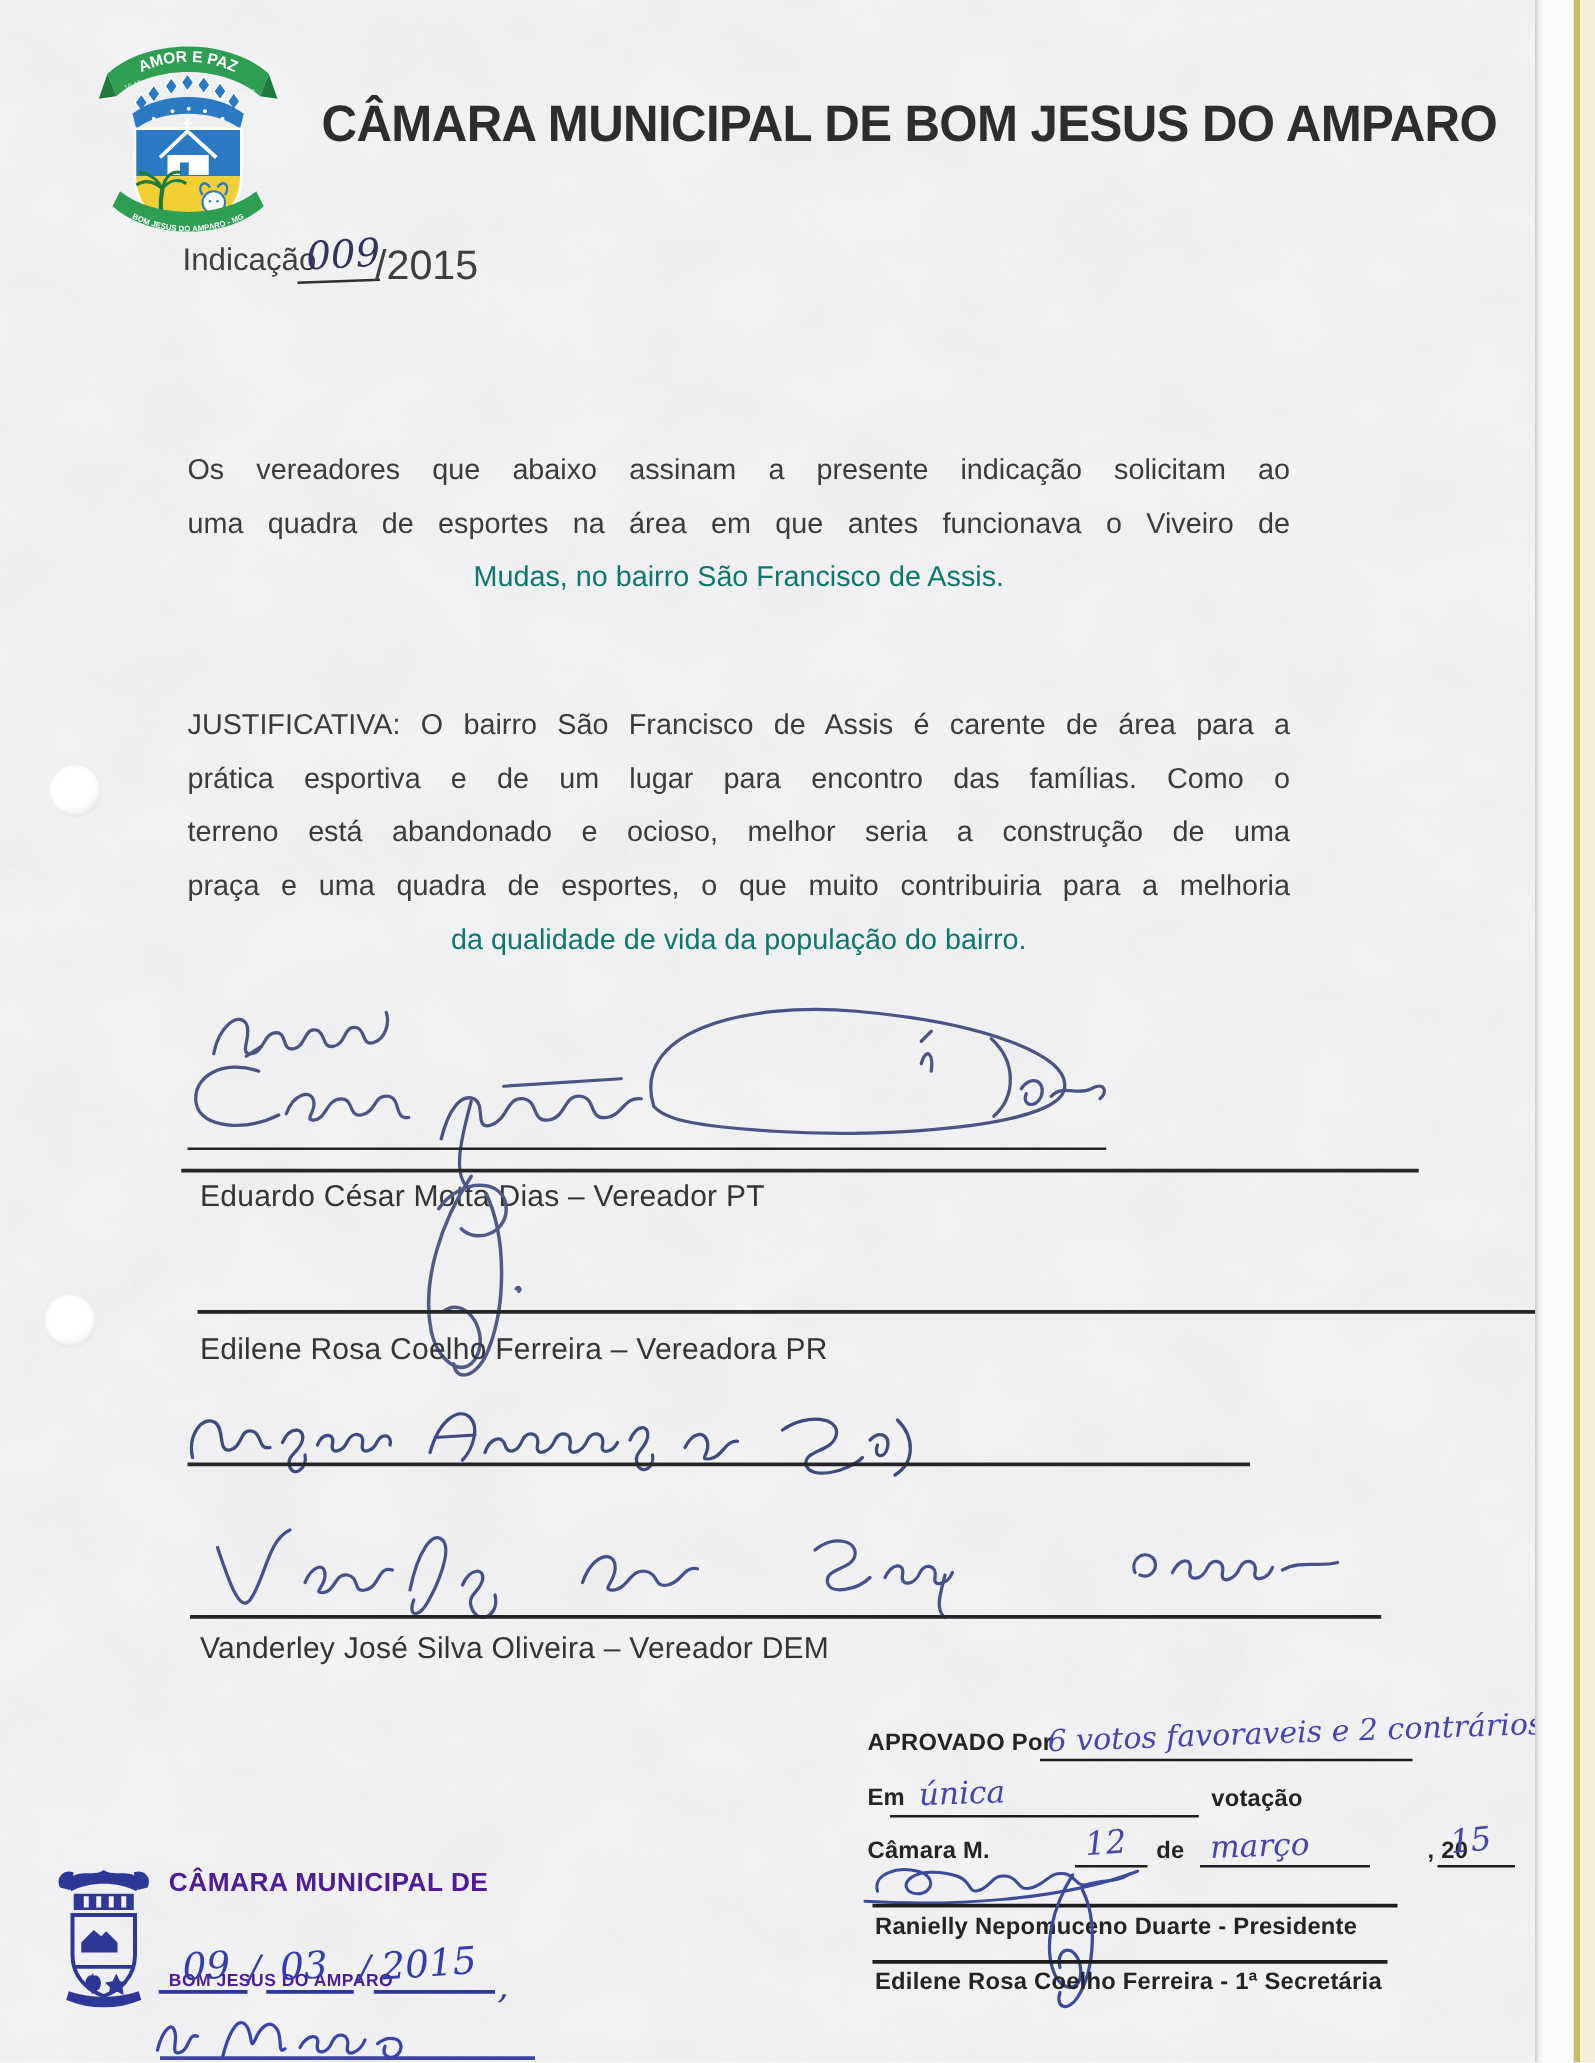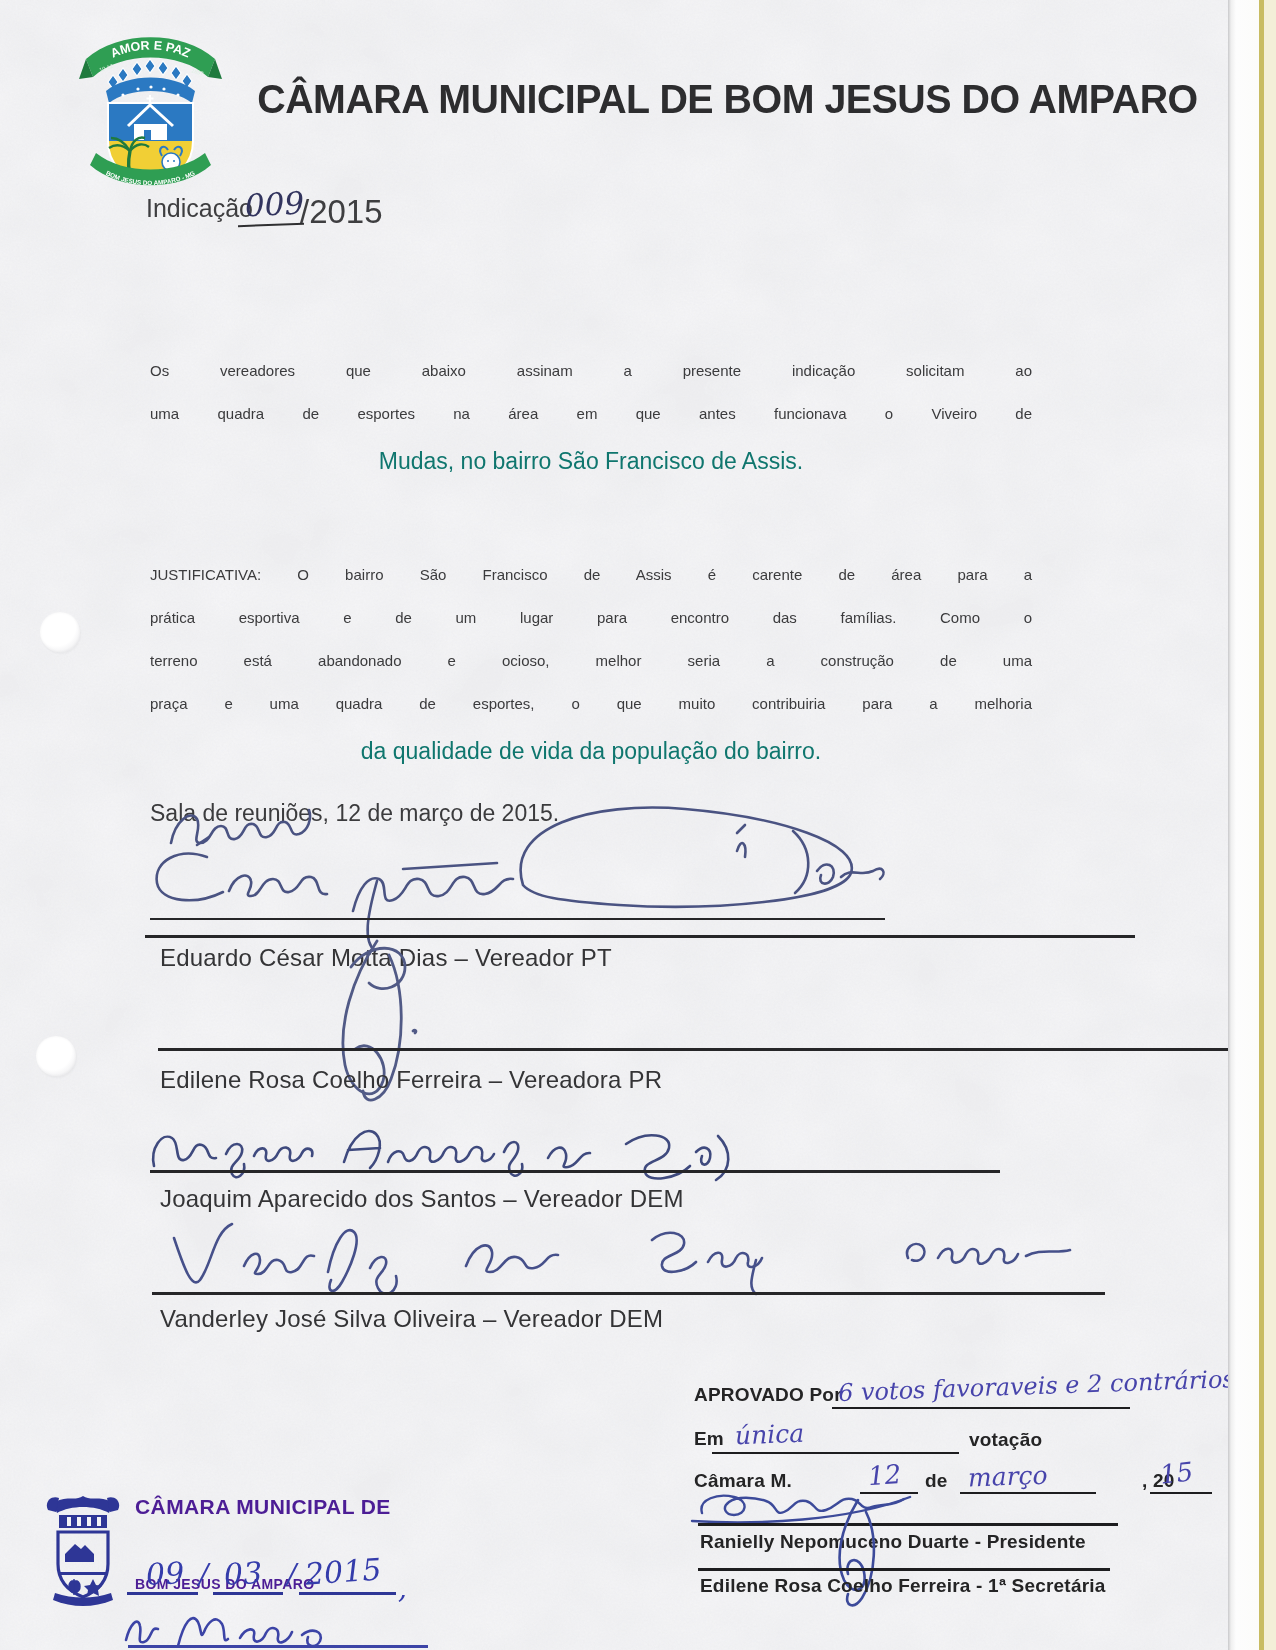--- a/index.html
+++ b/index.html
@@ -10,21 +10,21 @@
   
   #paper{position:absolute;left:0;top:0;width:1228px;height:1650px;background:#f3f3f5;overflow:hidden;}
   .noise-svg{position:absolute;left:0;top:0;pointer-events:none;}
   
   #edge-white{position:absolute;left:1228px;top:0;width:31px;height:1650px;
       background:linear-gradient(to right,#c9c9cb 0,#efefef 3px,#fdfdfd 8px,#fcfcfa 100%);}
   #edge-yellowline{position:absolute;left:1259px;top:0;width:5px;height:1650px;background:#c8bc62;}
   #edge-cream{position:absolute;left:1264px;top:0;width:12px;height:1650px;background:#f3efd8;}
   
   .abs{position:absolute;}
-  .jline{text-align:justify;text-align-last:justify;white-space:normal;height:43px;color:#3b3b3d;font-size:15px;}
+  .jline{text-align:justify;text-align-last:justify;white-space:normal;height:43px;color:#3b3b3d;font-size:23px;}
   .jline-last{text-align:center;height:43px;color:#0f766e;font-size:23px;}
   .sig-label{color:#343436;font-size:24px;letter-spacing:0.2px;}
   .sig-line{position:absolute;background:#262628;height:2px;}
   .hw{font-family:"DejaVu Serif",serif;font-style:italic;color:#3f3f9e;}
   .stamp-blue{color:#4c1d95;font-weight:bold;letter-spacing:0.4px;}
   .appr-label{color:#242425;font-weight:bold;font-size:19px;letter-spacing:0.2px;}
   .appr-uline{position:absolute;background:#1d1d1f;height:2px;}
   .hole{position:absolute;width:40px;height:40px;border-radius:50%;
         background:radial-gradient(circle at 42% 38%, #ffffff 55%, #f0f0f2 78%, #f6f6f8 100%);
         box-shadow:inset 0 0 3px rgba(0,0,0,0.05), 1px 2px 2px rgba(0,0,0,0.03);}
@@ -136,21 +136,20 @@
     </div>
 
     <div class="abs" style="left:150px;top:566px;width:882px;">
       <div class="jline">JUSTIFICATIVA: O bairro São Francisco de Assis é carente de área para a</div>
       <div class="jline">prática esportiva e de um lugar para encontro das famílias. Como o</div>
       <div class="jline">terreno está abandonado e ocioso, melhor seria a construção de uma</div>
       <div class="jline">praça e uma quadra de esportes, o que muito contribuiria para a melhoria</div>
       <div class="jline-last">da qualidade de vida da população do bairro.</div>
     </div>
 
-    <div class="abs" style="left:150px;top:800px;font-size:23px;color:#3b3b3d;">Sala de reuniões, 12 de março de 2015.</div>
 
     <svg class="sig" style="left:145px;top:793px;" width="1000" height="170" viewBox="0 0 1000 170">
       <g stroke="#4a5382" stroke-width="2.6">
         <path d="M26,50 C30,28 46,16 52,26 C57,35 46,50 55,50 C66,50 66,33 76,33 C85,33 80,48 90,46 C100,44 98,29 108,31 C116,33 112,46 122,44 C132,42 130,27 140,29 C148,31 144,44 154,41 C163,38 167,26 164,17"></path>
         <path d="M62,64 C34,54 8,68 12,90 C16,110 52,112 78,99"></path>
         <path d="M52,52 L64,44"></path>
         <path d="M84,98 C90,82 104,78 106,88 C108,96 98,103 106,103 C116,103 116,86 128,86 C138,86 134,101 144,99 C156,97 154,82 166,84 C176,86 170,103 182,101"></path>
         <path d="M208,118 C214,94 224,82 234,86 C244,90 234,112 248,107 C262,102 260,84 274,86 C286,88 280,105 294,103 C308,101 306,82 320,84 C332,86 326,103 340,101 C354,99 354,84 368,86"></path>
         <path d="M258,76 L352,70"></path>
         <path d="M232,88 C222,124 218,148 230,158"></path>
@@ -183,21 +182,20 @@
         <path d="M78,32 C84,18 96,20 94,30 C92,40 80,42 84,52 C88,60 98,52 96,42"></path>
         <path d="M106,34 C110,24 120,24 118,33 C116,42 126,40 130,31 C134,23 144,24 142,33 C140,42 150,40 154,31 C158,24 166,26 164,34"></path>
         <path d="M196,40 C204,12 220,4 228,12 C236,20 230,38 222,46 M200,28 L232,26"></path>
         <path d="M240,40 C244,28 254,26 256,34 C258,42 266,40 270,30 C274,22 284,24 282,34 C280,44 292,40 296,30 C300,22 310,24 308,34 C306,44 318,40 322,30 C326,22 336,24 334,34 C332,42 342,40 346,32"></path>
         <path d="M356,30 C362,16 372,18 370,28 C368,38 358,40 362,50 C366,58 376,52 374,42"></path>
         <path d="M400,36 C406,24 416,22 418,32 C420,42 410,46 420,45 C430,44 432,30 442,31"></path>
         <path d="M478,22 C498,8 524,12 521,26 C518,40 494,38 497,50 C500,62 530,56 542,44 M548,30 C556,22 564,26 562,36 C560,46 550,44 554,34 M570,14 C584,28 584,48 568,58"></path>
       </g>
     </svg>
     <div class="sig-line" style="left:150px;top:1170px;width:850px;height:3px;"></div>
-    <div class="abs sig-label" style="left:160px;top:1185px;">Joaquim Aparecido dos Santos – Vereador DEM</div>
 
     <svg class="sig" style="left:156px;top:1210px;" width="960" height="100" viewBox="0 0 960 100">
       <g stroke="#46508a" stroke-width="2.6">
         <path d="M18,28 C28,58 36,80 44,70 C56,54 58,22 76,14"></path>
         <path d="M88,56 C94,42 104,40 104,50 C104,60 94,64 102,64 C112,64 112,48 122,50 C132,52 126,64 136,62 C148,60 146,42 158,46"></path>
         <path d="M172,62 C178,32 190,14 198,22 C206,30 194,58 186,72 C178,86 170,82 175,70"></path>
         <path d="M214,58 C220,44 232,44 230,54 C228,64 216,66 222,78 C228,90 244,82 240,66"></path>
         <path d="M310,56 C318,34 334,30 336,42 C338,54 324,62 334,62 C346,62 348,45 360,47 C372,49 366,60 378,58 C390,56 390,43 402,45"></path>
         <path d="M496,30 C510,18 530,22 528,34 C526,46 504,44 506,56 C508,66 530,62 540,52 M552,52 C558,40 568,40 566,50 C564,60 576,58 580,48 C584,40 594,42 592,52 C590,60 602,58 606,48"></path>
         <path d="M600,50 C596,66 592,78 600,84"></path>

